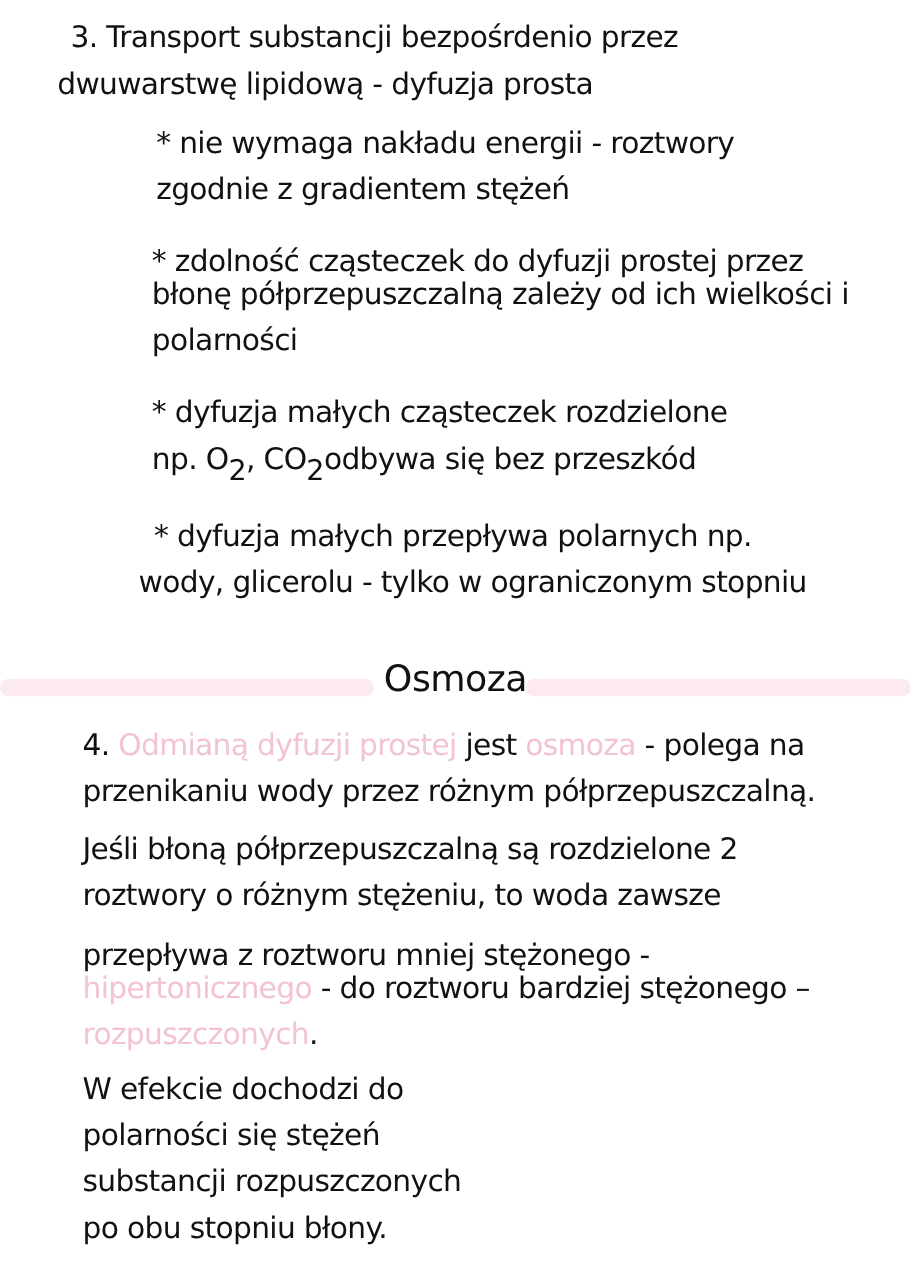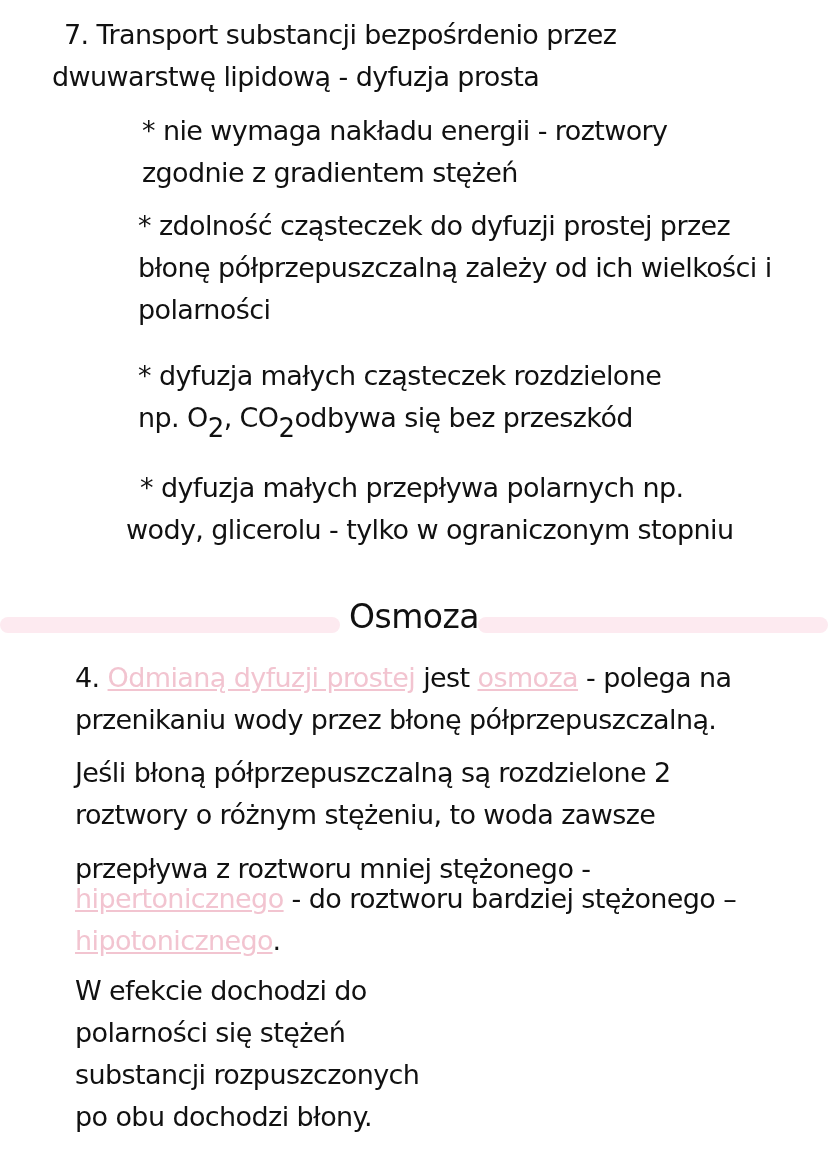--- a/index.html
+++ b/index.html
@@ -1,58 +1,58 @@
 <!DOCTYPE html>
 <html><head>
 <meta charset="utf-8">
 <style>
   html, body { margin:0; padding:0; background:#ffffff; }
   body { width:828px; height:1171px; position:relative; overflow:hidden;
          font-family:"DejaVu Sans", sans-serif; color:#111111; }
   .t { position:absolute; white-space:nowrap; font-size:27px; line-height:42px; letter-spacing:-0.6px; }
-  .pink { color:#f2c4d0;text-decoration:underline; }
+  .pink { color:#f2c4d0; }
   .band { position:absolute; top:617px; height:16px; background:#fdeaf0; border-radius:8px; }
   .heading { position:absolute; top:594px; left:0; width:828px; text-align:center;
              font-size:33px; line-height:46px; letter-spacing:-0.5px; }
   sub { font-size:26px; position:relative; top:10px; vertical-align:baseline; }
 </style>
 </head>
 <body>
 
 <div>
-  <div class="t" style="left:64px;top:14px">7. Transport substancji bezpośrdenio przez</div>
+  <div class="t" style="left:64px;top:14px">3. Transport substancji bezpośrdenio przez</div>
   <div class="t" style="left:52px;top:56px">dwuwarstwę lipidową - dyfuzja prosta</div>
 
   <div class="t" style="left:142px;top:110px">* nie wymaga nakładu energii - roztwory</div>
   <div class="t" style="left:142px;top:152px">zgodnie z gradientem stężeń</div>
 
-  <div class="t" style="left:138px;top:205px">* zdolność cząsteczek do dyfuzji prostej przez</div>
+  <div class="t" style="left:138px;top:217px">* zdolność cząsteczek do dyfuzji prostej przez</div>
   <div class="t" style="left:138px;top:247px">błonę półprzepuszczalną zależy od ich wielkości i</div>
   <div class="t" style="left:138px;top:289px">polarności</div>
 
   <div class="t" style="left:138px;top:355px">* dyfuzja małych cząsteczek rozdzielone</div>
   <div class="t" style="left:138px;top:397px"><span>np. O</span><sub>2</sub><span>, CO</span><sub>2</sub><span>odbywa się bez przeszkód</span></div>
 
   <div class="t" style="left:140px;top:467px">* dyfuzja małych przepływa polarnych np.</div>
   <div class="t" style="left:126px;top:509px">wody, glicerolu - tylko w ograniczonym stopniu</div>
 </div>
 
 <div>
   <div class="band" style="left:0;width:340px"></div>
   <div class="band" style="left:478px;width:350px"></div>
   <div class="heading">Osmoza</div>
 </div>
 
 <div>
   <div class="t" style="left:75px;top:657px"><span>4. </span><span class="pink">Odmianą dyfuzji prostej</span><span> jest </span><span class="pink">osmoza</span><span> - polega na</span></div>
-  <div class="t" style="left:75px;top:699px">przenikaniu wody przez błonę półprzepuszczalną.</div>
+  <div class="t" style="left:75px;top:699px">przenikaniu wody przez różnym półprzepuszczalną.</div>
 
   <div class="t" style="left:75px;top:752px">Jeśli błoną półprzepuszczalną są rozdzielone 2</div>
   <div class="t" style="left:75px;top:794px">roztwory o różnym stężeniu, to woda zawsze</div>
   <div class="t" style="left:75px;top:848px">przepływa z roztworu mniej stężonego -</div>
   <div class="t" style="left:75px;top:878px"><span class="pink">hipertonicznego</span><span> - do roztworu bardziej stężonego –</span></div>
-  <div class="t" style="left:75px;top:920px"><span class="pink">hipotonicznego</span><span>.</span></div>
+  <div class="t" style="left:75px;top:920px"><span class="pink">rozpuszczonych</span><span>.</span></div>
 
   <div class="t" style="left:75px;top:970px">W efekcie dochodzi do</div>
   <div class="t" style="left:75px;top:1012px">polarności się stężeń</div>
   <div class="t" style="left:75px;top:1054px">substancji rozpuszczonych</div>
-  <div class="t" style="left:75px;top:1096px">po obu dochodzi błony.</div>
+  <div class="t" style="left:75px;top:1096px">po obu stopniu błony.</div>
 </div>
 
 </body></html>

